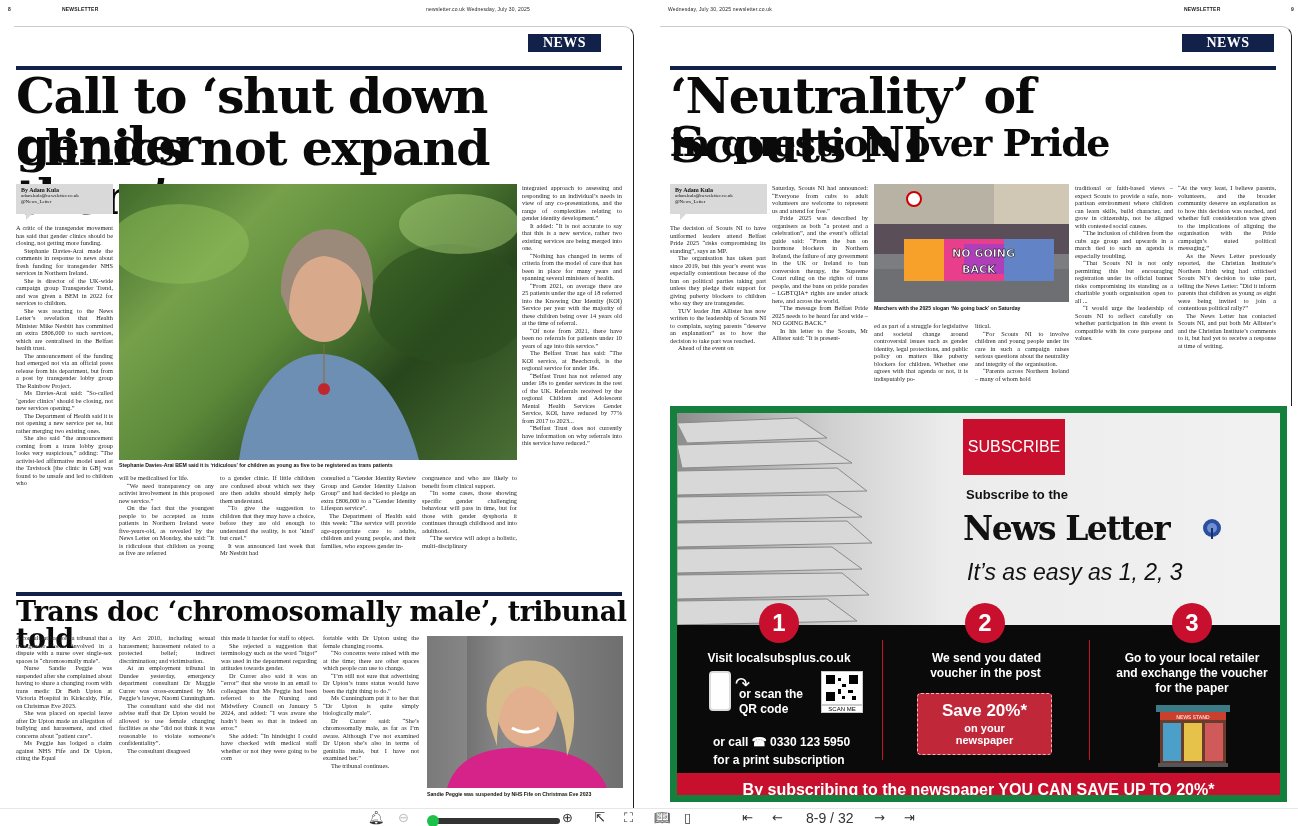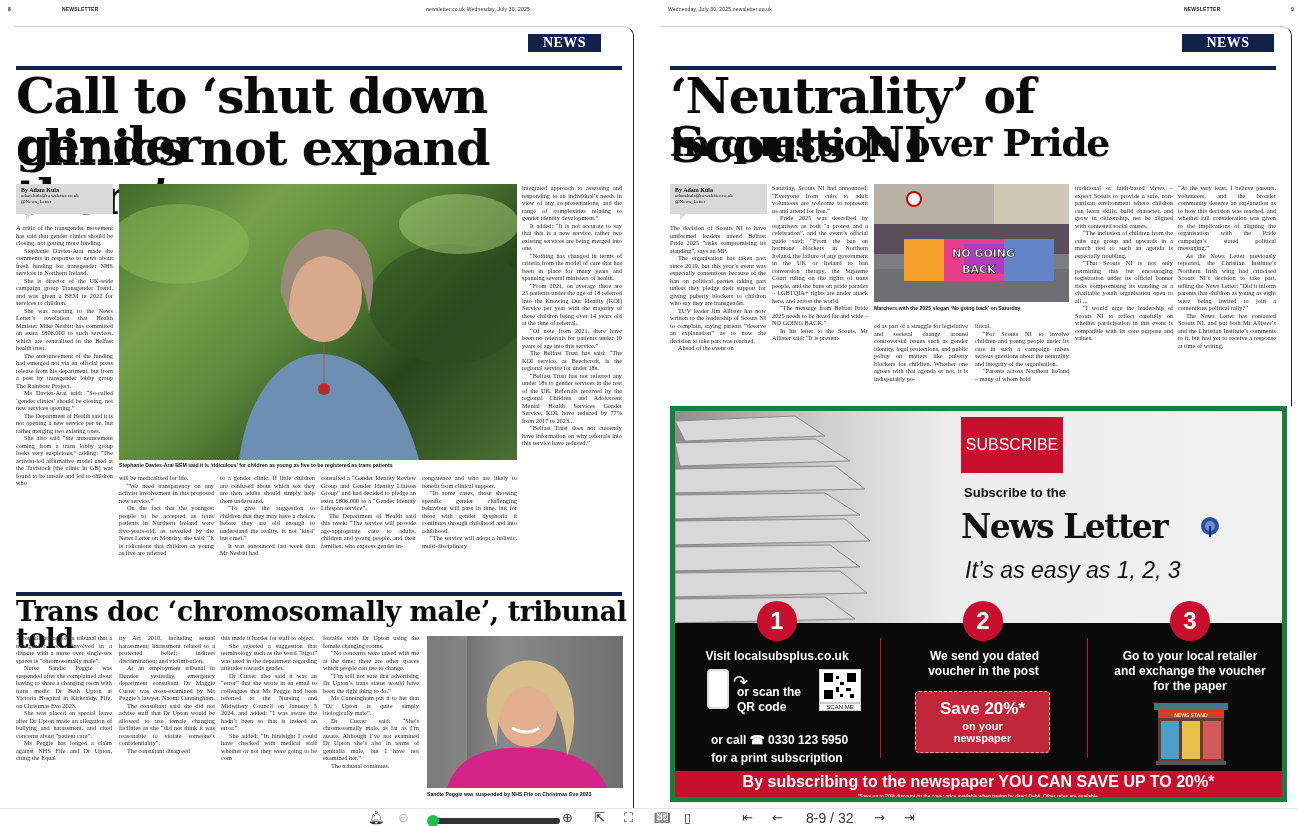--- a/index.html
+++ b/index.html
@@ -19,39 +19,39 @@
 .col{position:absolute;font-size:6.3px;line-height:7.5px;text-align:justify;color:#222;overflow:hidden}
 .col p{text-indent:8px}
 .col p.first{text-indent:0}
 .photo{position:absolute;overflow:hidden}
 .caption{position:absolute;font-family:"Liberation Sans",sans-serif;font-size:5.2px;font-weight:bold;color:#111;white-space:nowrap;overflow:hidden}
 .toolbar{position:absolute;left:0;top:808px;width:1298px;height:18px;background:#fff;border-top:1px solid #e6e6e6}
 .tb{position:absolute;top:2px;font-family:"DejaVu Sans",sans-serif;font-size:13px;color:#333;line-height:14px}
 .slider{position:absolute;top:9px;left:430px;width:130px;height:6px;background:#333;border-radius:3px}
 .slider .knob{position:absolute;left:-3px;top:-3px;width:12px;height:12px;border-radius:50%;background:#1dc14a}
 
-.ad{position:absolute;left:670px;top:406px;width:617px;height:396px;border:5px solid #15803d;overflow:hidden;background:#eee}
+.ad{position:absolute;left:670px;top:406px;width:617px;height:396px;border:7px solid #15803d;overflow:hidden;background:#eee}
 .ad-top{position:absolute;left:0;top:0;width:100%;height:212px;background:linear-gradient(90deg,#8d8d8d 0%,#cfcfcf 25%,#ececec 45%,#f1f1f1 100%)}
 .papers{position:absolute;left:0;top:0;width:200px;height:212px}
 .sub-btn{position:absolute;left:286px;top:6px;width:102px;height:56px;background:#c8102e;color:#fff;font-family:"Liberation Sans",sans-serif;font-size:16px;text-align:center;line-height:56px}
 .sub-to{position:absolute;left:240px;top:74px;width:200px;text-align:center;font-family:"Liberation Sans",sans-serif;font-weight:bold;font-size:13px;color:#111}
 .brand{position:absolute;left:286px;top:96px;font-family:"DejaVu Serif","Liberation Serif",serif;font-weight:bold;font-size:33px;color:#111;letter-spacing:-1.5px}
 .peacock{position:absolute;left:523px;top:104px;width:24px;height:24px}
 .easy{position:absolute;left:290px;top:146px;font-family:"Liberation Sans",sans-serif;font-style:italic;font-size:23px;color:#111}
 .ad-bottom{position:absolute;left:0;top:212px;width:100%;height:148px;background:#0a0a0a}
 .step{position:absolute;top:0;height:148px;color:#fff;font-family:"Liberation Sans",sans-serif;text-align:center}
 .stepnum{position:absolute;top:-22px;width:40px;height:40px;border-radius:50%;background:#c8102e;color:#fff;font-weight:bold;font-size:24px;line-height:40px;text-align:center}
 .vdiv{position:absolute;top:15px;width:1px;height:120px;background:#c8102e}
 .step .t{font-weight:bold;font-size:12px;line-height:15px}
 .ticket{position:absolute;background:#c0283a;border:1px dashed #f2b3bb;border-radius:4px;color:#fff;font-weight:bold;text-align:center}
 .qr{position:absolute;background:#fff;border:1px solid #ccc}
 .phone{position:absolute;border:2px solid #ddd;border-radius:4px;background:#fff}
 .stand{position:absolute}
 .ad-foot{position:absolute;left:0;top:360px;width:100%;height:36px;background:#c8102e;color:#fff;font-family:"Liberation Sans",sans-serif;text-align:center}
-.ad-foot .big{font-weight:bold;font-size:16px;line-height:22px;padding-top:0}
+.ad-foot .big{font-weight:bold;font-size:16px;line-height:22px;padding-top:6px}
 .ad-foot .small{font-size:5px;line-height:7px}
 </style>
 </head>
 <body>
 
 <div class="viewer">
 
   <div class="page left">
     <div class="folio" style="left:8px">8</div>
     <div class="folio" style="left:62px">NEWSLETTER</div>

